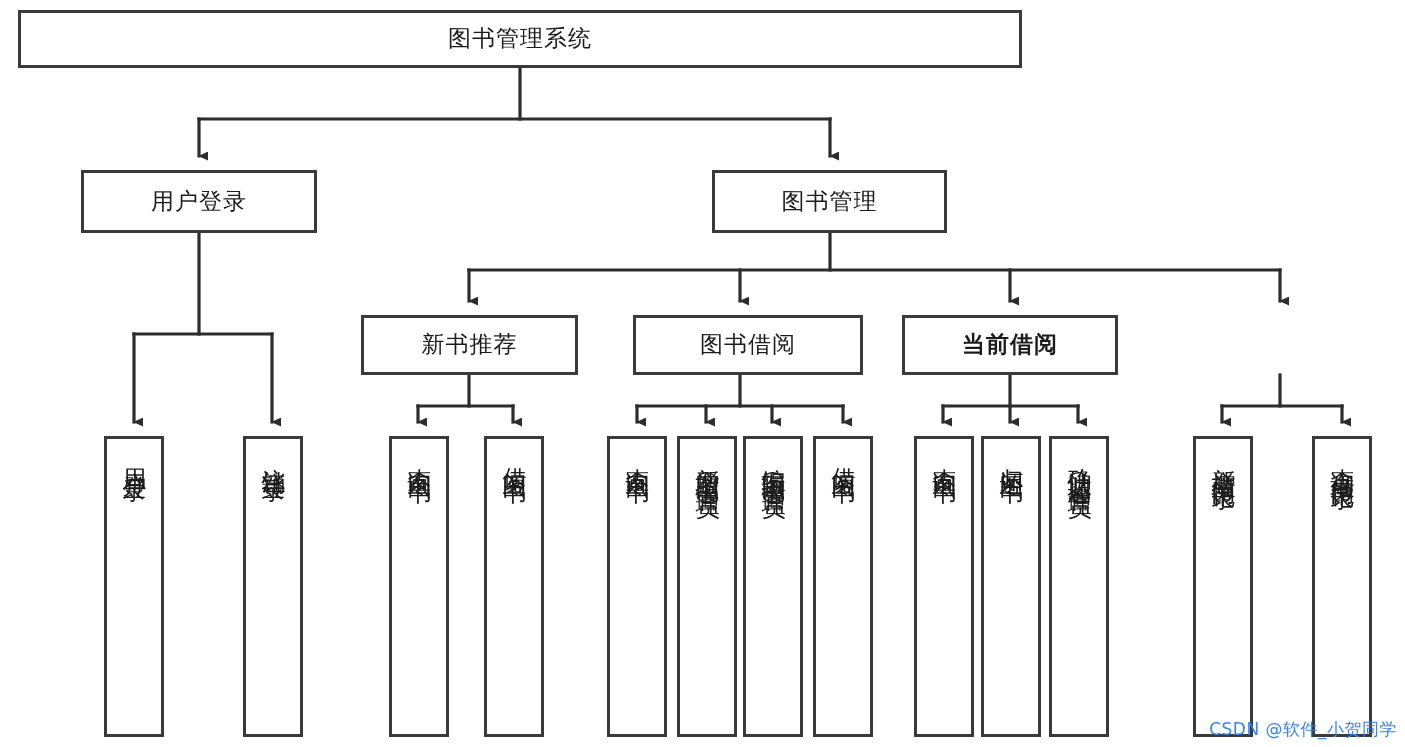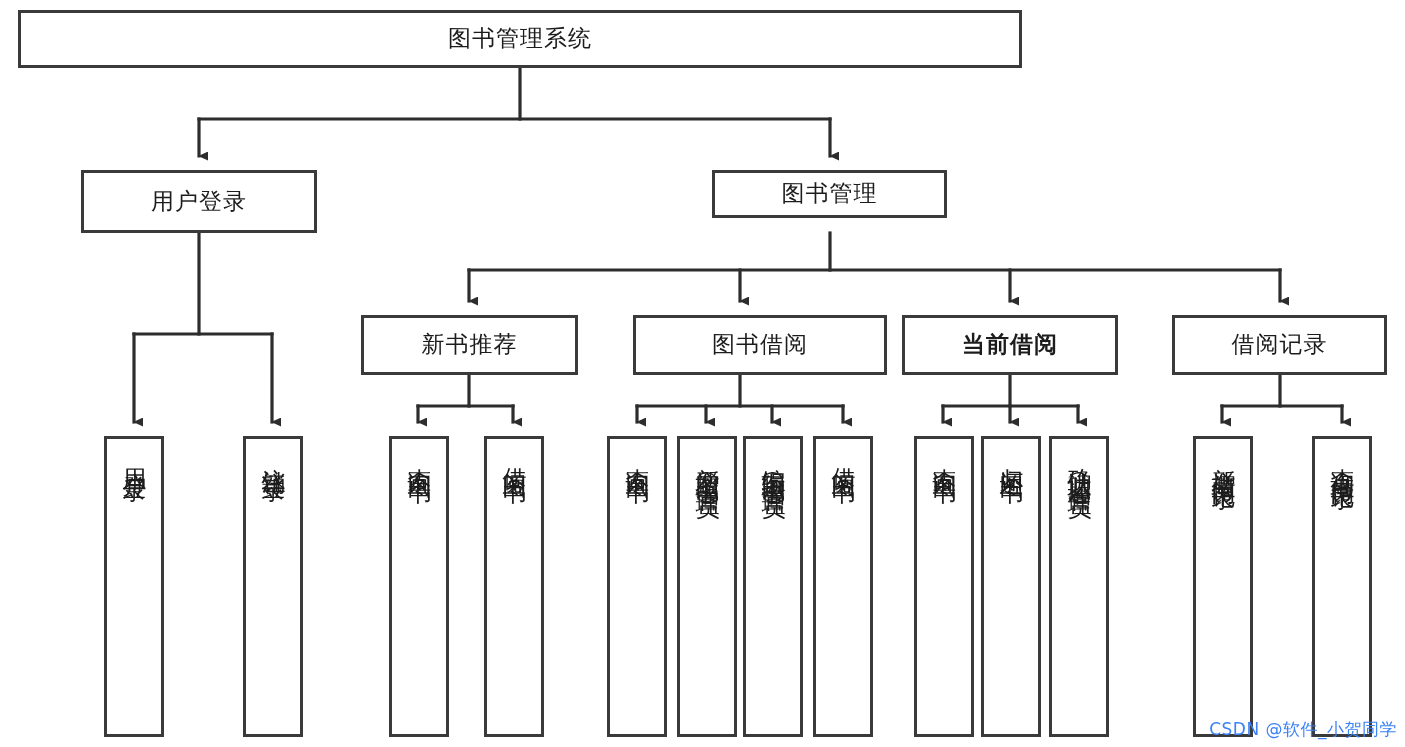--- a/index.html
+++ b/index.html
@@ -125,35 +125,32 @@
     </g>
   </svg>
 
   <div class="node" style="left:18px; top:10px; width:1004px; height:58px;">
     <span class="label">图书管理系统</span>
   </div>
 
   <div class="node" style="left:81px; top:170px; width:236px; height:63px;">
     <span class="label">用户登录</span>
   </div>
-  <div class="node" style="left:712px; top:170px; width:235px; height:48px;">
+  <div class="node" style="left:712px; top:170px; width:235px; height:63px;">
     <span class="label">图书管理</span>
   </div>
 
   <div class="node" style="left:361px; top:315px; width:217px; height:60px;">
     <span class="label">新书推荐</span>
   </div>
-  <div class="node" style="left:633px; top:315px; width:254px; height:60px;text-align:center;">
+  <div class="node" style="left:633px; top:315px; width:230px; height:60px;text-align:center;">
     <span class="label">图书借阅</span>
   </div>
   <div class="node" style="left:902px; top:315px; width:216px; height:60px;font-weight:bold;">
     <span class="label">当前借阅</span>
-  </div>
-  <div class="node" style="left:1172px; top:315px; width:215px; height:60px;">
-    <span class="label">借阅记录</span>
   </div>
 
   <div class="node vertical" style="left:104px; top:436px; width:60px; height:301px;">
     <span class="label">用户登录</span>
   </div>
   <div class="node vertical" style="left:243px; top:436px; width:60px; height:301px;">
     <span class="label">注销登录</span>
   </div>
 
   <div class="node vertical" style="left:389px; top:436px; width:60px; height:301px;">

